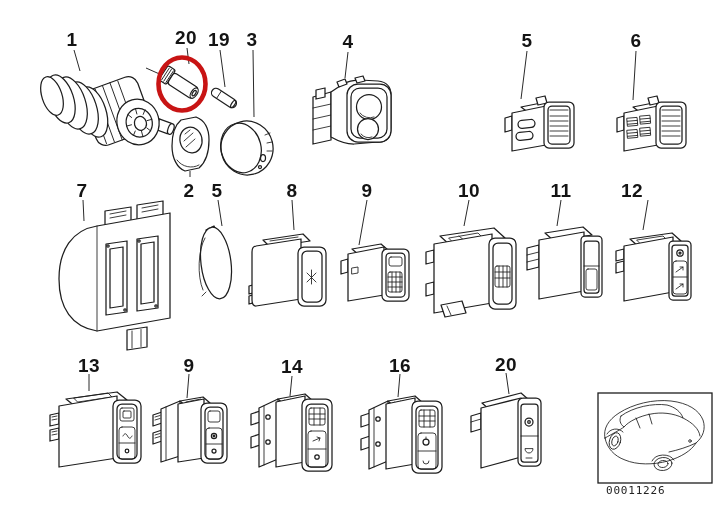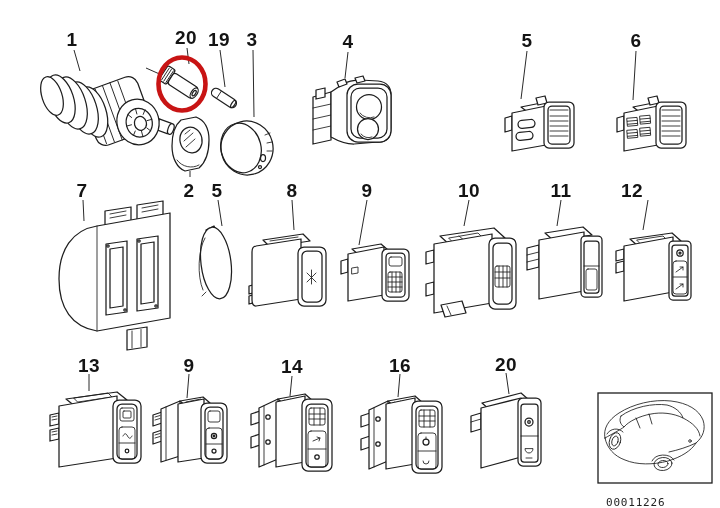--- a/index.html
+++ b/index.html
@@ -2,21 +2,21 @@
 <html><head>
 <meta charset="utf-8">
 <style>
   html,body{margin:0;padding:0;background:#ffffff;}
   .stage{position:relative;width:720px;height:508px;background:#ffffff;overflow:hidden;
          font-family:"Liberation Sans",sans-serif;}
   .stage svg{position:absolute;left:0;top:0;}
   .lbl{position:absolute;width:30px;text-align:center;font-weight:bold;font-size:19px;
        color:#141414;letter-spacing:.5px;line-height:19px;font-family:"Liberation Sans",sans-serif;}
   .code{position:absolute;left:606px;top:484px;font-size:11px;letter-spacing:.8px;color:#222;
-        font-family:"DejaVu Sans Mono",monospace;margin-top:12px;}
+        font-family:"DejaVu Sans Mono",monospace;}
   
   .ln{stroke:#1e1e1e;stroke-width:1.25;fill:none;stroke-linecap:round;stroke-linejoin:round;}
   .fw{stroke:#1e1e1e;stroke-width:1.25;fill:#ffffff;stroke-linejoin:round;stroke-linecap:round;}
   .thin{stroke-width:.85;}
   .ldr{stroke:#2a2a2a;stroke-width:1;fill:none;}
 </style>
 </head>
 <body>
 
 <div class="stage">

